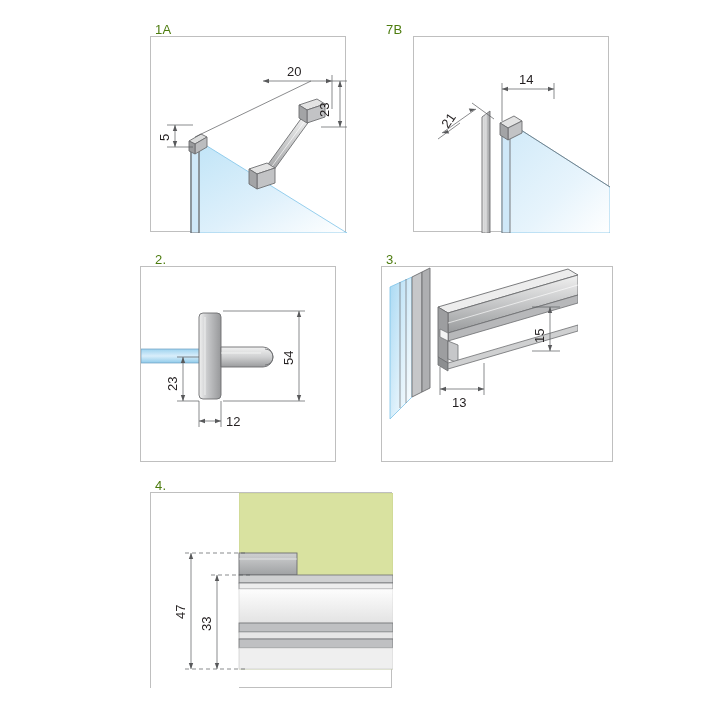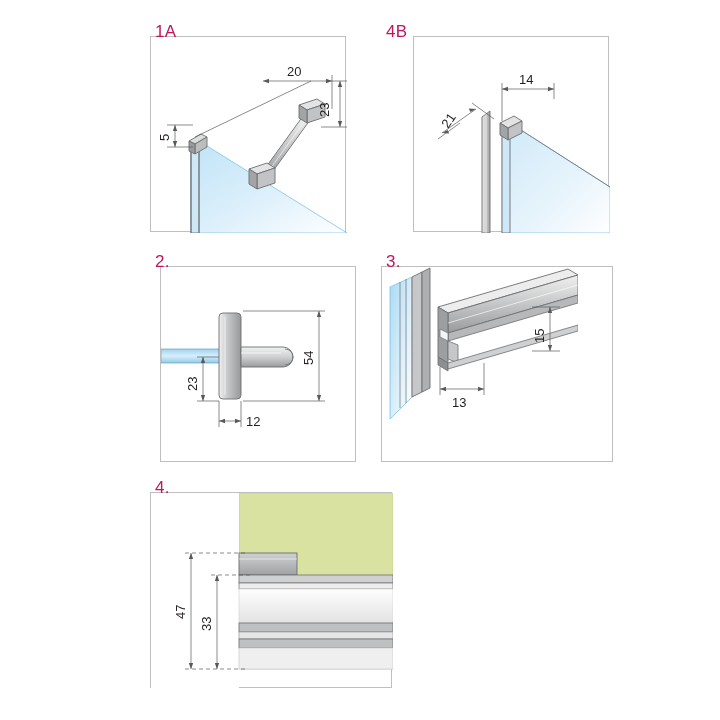--- a/index.html
+++ b/index.html
@@ -21,22 +21,22 @@
     width: 720px; height: 720px;
   }
   .panel {
     position: absolute;
     box-sizing: border-box;
     border: 1px solid #bfbfbf;
     background: #ffffff;
   }
   .panel-label {
     position: absolute;
-    font-size: 17px;
-    color: #be185d;
+    font-size: 13px;
+    color: #4d7c0f;
     letter-spacing: 0.2px;
   }
   .panel-svg {
     position: absolute;
     left: 0; top: 0;
   }
   
 </style>
 </head>
 <body>
@@ -136,23 +136,23 @@
       <text x="105" y="47" font-family="Liberation Sans, sans-serif" font-size="13" fill="#231f20">14</text>
 
       <line x1="28" y1="96" x2="62" y2="72" stroke="#58595b" stroke-width="0.7"></line>
       <path d="M28,96 l5.6,-3 l1.6,3.4 z" fill="#58595b"></path>
       <path d="M62,72 l-5.6,3 l-1.6,-3.4 z" fill="#58595b"></path>
       <line x1="24" y1="102" x2="46" y2="86" stroke="#58595b" stroke-width="0.7"></line>
       <line x1="58" y1="66" x2="80" y2="82" stroke="#58595b" stroke-width="0.7"></line>
       <text x="34" y="92" font-family="Liberation Sans, sans-serif" font-size="13" fill="#231f20" transform="rotate(-55 34,92)">21</text>
     </svg>
   </div>
-  <div class="panel-label" style="left:386px; top:22px;">4B</div>
-
-  <div class="panel" style="left:160px; top:266px; width:196px; height:196px;">
+  <div class="panel-label" style="left:386px; top:22px;">7B</div>
+
+  <div class="panel" style="left:140px; top:266px; width:196px; height:196px;">
     <svg class="panel-svg" width="196" height="196" viewBox="0 0 196 196">
       <defs>
         <linearGradient id="g2Glass" x1="0" y1="0" x2="0" y2="1">
           <stop offset="0%" stop-color="#9ed3ef"></stop>
           <stop offset="50%" stop-color="#d9eefb"></stop>
           <stop offset="100%" stop-color="#8fcbea"></stop>
         </linearGradient>
         <linearGradient id="g2Clamp" x1="0" y1="0" x2="1" y2="0">
           <stop offset="0%" stop-color="#f0f0f0"></stop>
           <stop offset="40%" stop-color="#c6c7c9"></stop>

